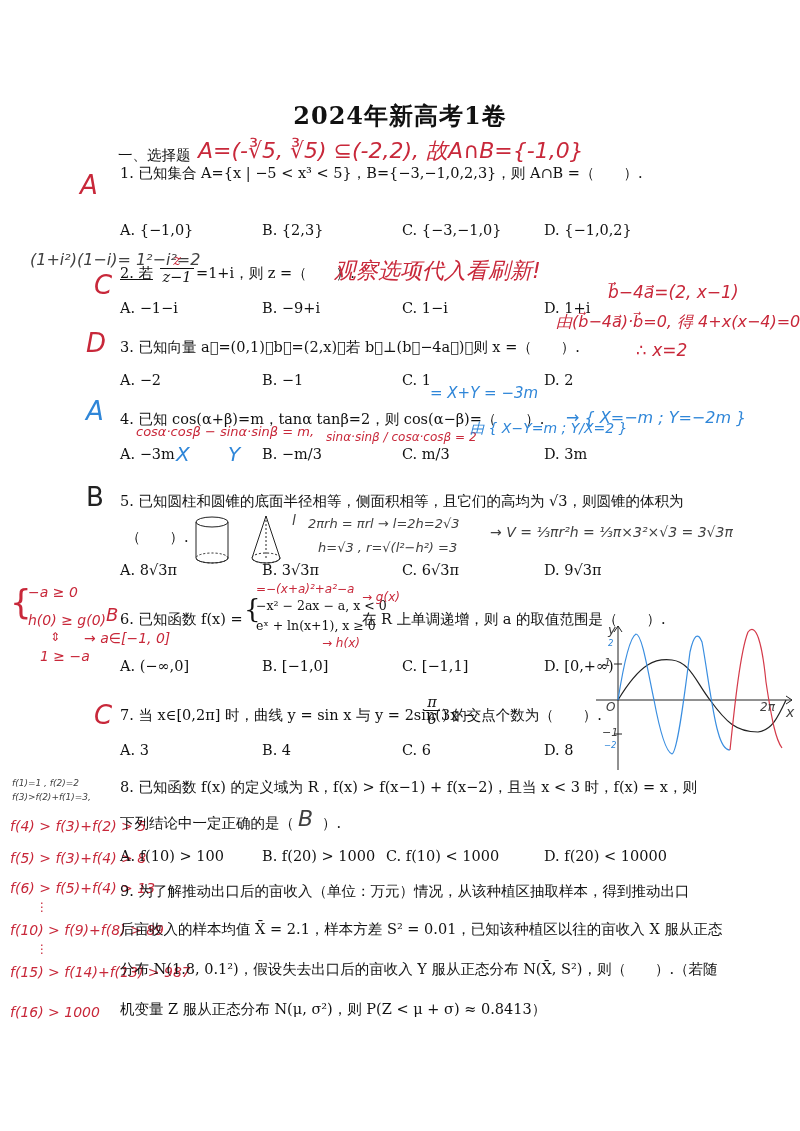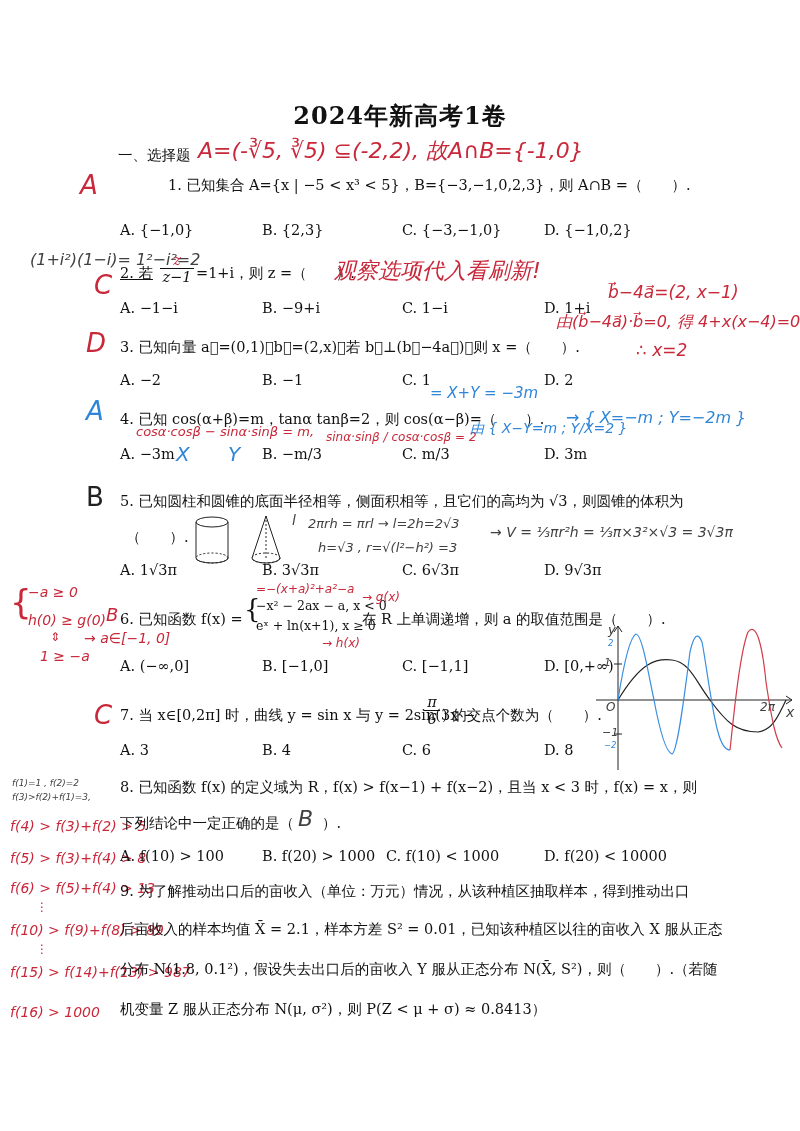--- a/index.html
+++ b/index.html
@@ -18,21 +18,21 @@
 </style>
 </head>
 <body>
 
 <div class="abs title">2024年新高考1卷</div>
 
 <div class="abs q" style="left:118px; top:146px;">一、选择题</div>
 <div class="abs hw-red" style="left:198px; top:136px; font-size:22px;">A=(-∛5, ∛5) ⊆(-2,2), 故A∩B={-1,0}</div>
 
 <div class="abs ans hw-red" style="left:80px; top:170px;">A</div>
-<div class="abs q" style="left:120px; top:176px;margin-left:48px;">1. 已知集合 A={x | −5 &lt; x³ &lt; 5}，B={−3,−1,0,2,3}，则 A∩B =（　　）.</div>
+<div class="abs q" style="left:120px; top:164px;">1. 已知集合 A={x | −5 &lt; x³ &lt; 5}，B={−3,−1,0,2,3}，则 A∩B =（　　）.</div>
 <div class="abs opt" style="left:120px; top:222px;">A. {−1,0}</div>
 <div class="abs opt" style="left:262px; top:222px;">B. {2,3}</div>
 <div class="abs opt" style="left:402px; top:222px;">C. {−3,−1,0}</div>
 <div class="abs opt" style="left:544px; top:222px;">D. {−1,0,2}</div>
 
 <div class="abs hw-black" style="left:30px; top:250px; font-size:16px;">(1+i²)(1−i)= 1²−i²=2</div>
 <div class="abs ans hw-red" style="left:94px; top:270px;">C</div>
 <div class="abs q" style="left:120px; top:264px;text-decoration:underline;">2. 若</div>
 <div class="abs q" style="left:160px; top:252px; text-align:center; width:34px;">
   <div style="color:#c8283a; font-style:italic; border-bottom:1px solid #111;">z</div>
@@ -81,21 +81,21 @@
   <line x1="74" y1="2" x2="60" y2="44" stroke="#222"></line>
   <line x1="74" y1="2" x2="88" y2="44" stroke="#222"></line>
   <ellipse cx="74" cy="44" rx="14" ry="5" fill="none" stroke="#222" stroke-dasharray="2,2"></ellipse>
   <path d="M60 44 A14 5 0 0 0 88 44" fill="none" stroke="#222"></path>
   <line x1="74" y1="2" x2="74" y2="44" stroke="#222" stroke-dasharray="2,2"></line>
 </svg>
 <div class="abs hw-black" style="left:292px; top:512px; font-size:14px;">l</div>
 <div class="abs hw-black" style="left:308px; top:516px; font-size:13px;">2πrh = πrl → l=2h=2√3</div>
 <div class="abs hw-black" style="left:318px; top:540px; font-size:13px;">h=√3 , r=√(l²−h²) =3</div>
 <div class="abs hw-black" style="left:490px; top:524px; font-size:14px;">→ V = ⅓πr²h = ⅓π×3²×√3 = 3√3π</div>
-<div class="abs opt" style="left:120px; top:562px;">A. 1√3π</div>
+<div class="abs opt" style="left:120px; top:562px;">A. 8√3π</div>
 <div class="abs opt" style="left:262px; top:562px;">B. 3√3π</div>
 <div class="abs opt" style="left:402px; top:562px;">C. 6√3π</div>
 <div class="abs opt" style="left:544px; top:562px;">D. 9√3π</div>
 
 <div class="abs hw-red" style="left:10px; top:582px; font-size:34px; font-style:normal;">{</div>
 <div class="abs hw-red" style="left:28px; top:584px; font-size:14px;">−a ≥ 0</div>
 <div class="abs hw-red" style="left:28px; top:612px; font-size:14px;">h(0) ≥ g(0)</div>
 <div class="abs hw-red" style="left:50px; top:630px; font-size:12px;">⇕</div>
 <div class="abs hw-red" style="left:40px; top:648px; font-size:14px;">1 ≥ −a</div>
 <div class="abs hw-red" style="left:84px; top:630px; font-size:14px;">→ a∈[−1, 0]</div>

